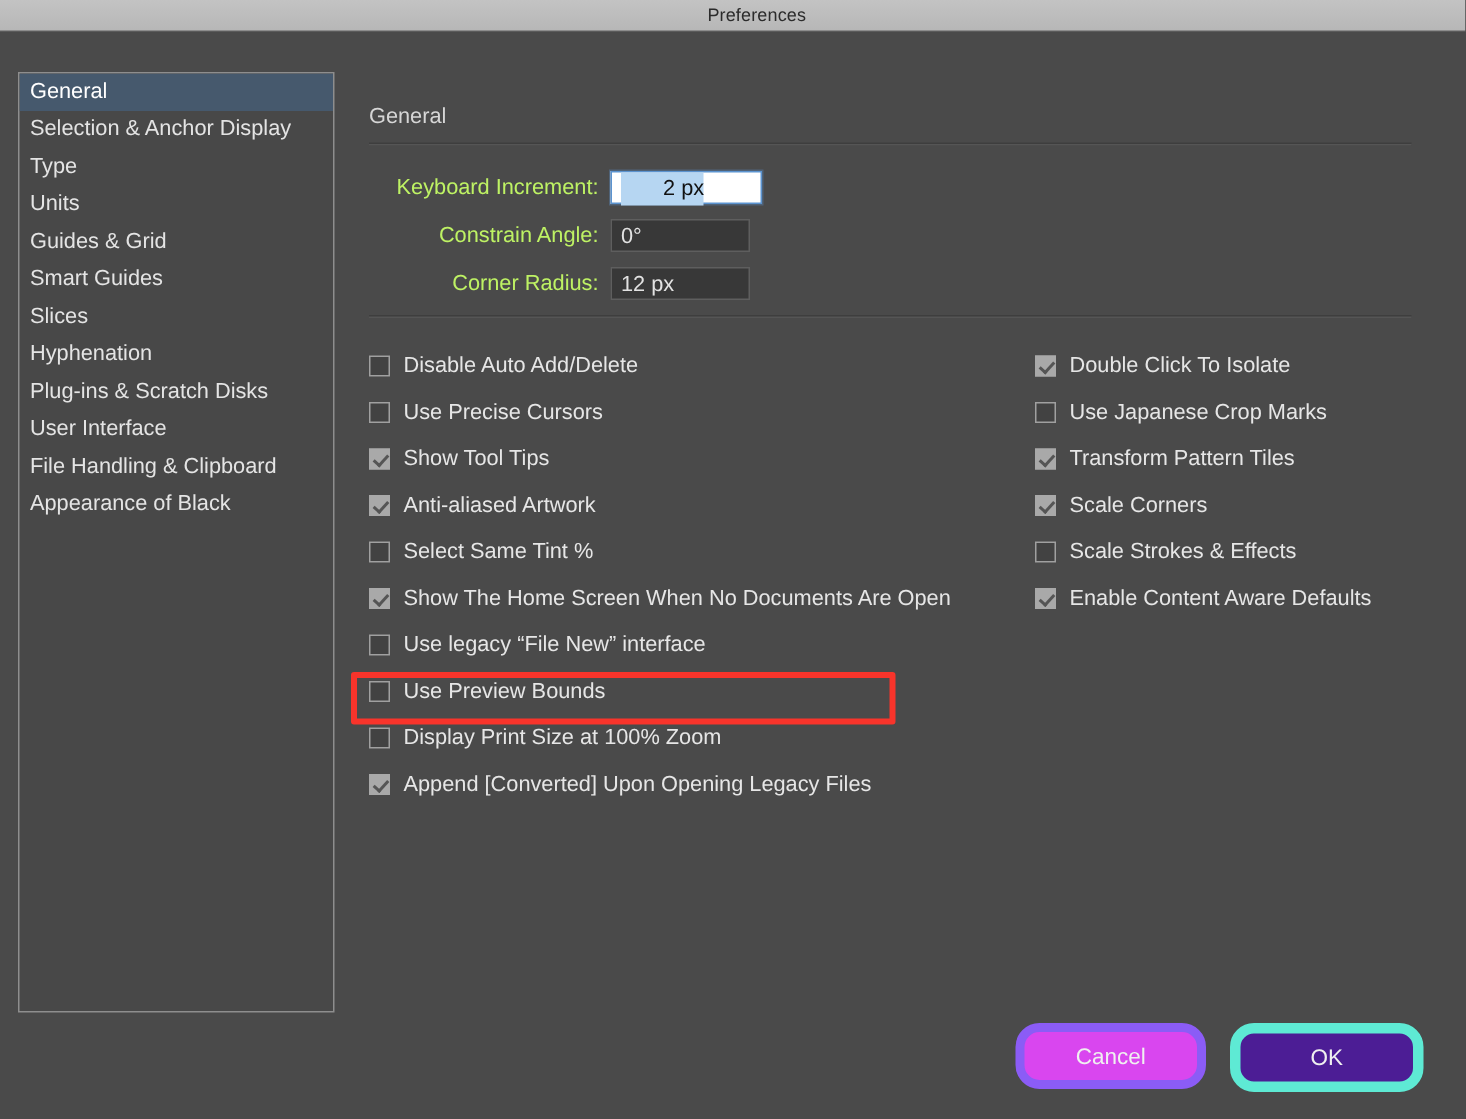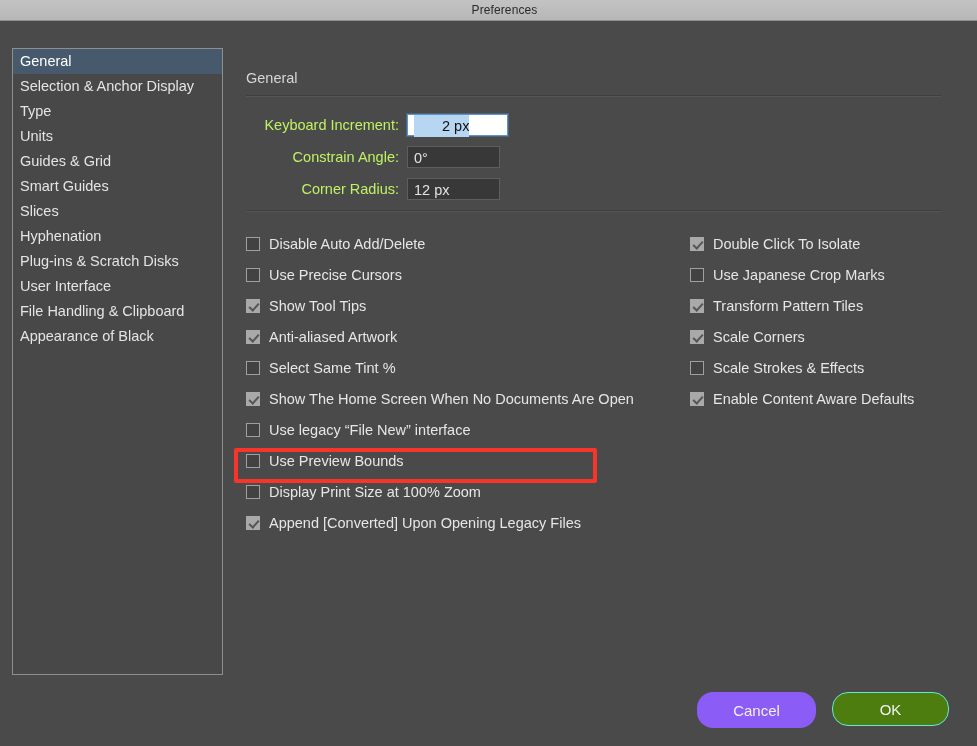--- a/index.html
+++ b/index.html
@@ -198,33 +198,33 @@
     position: absolute;
     right: 28px;
     bottom: 18px;
     display: flex;
     gap: 16px;
   }
   .btn-pill {
     width: 115px;
     height: 32px;
     border-radius: 16px;
-    border: 2px solid #8b5cf6;
-    background: #8b5cf6;
+    border: 6px solid #8b5cf6;
+    background: #d946ef;
     color: #f0f0f0;
     font-size: 15px;
     display: flex;
     align-items: center;
     justify-content: center;
     font-family: "Liberation Sans", sans-serif;
     cursor: default;
   }
   .btn-pill.primary {
-    border: 1px solid #5eead4;
-    background: #4d7c0f;
+    border: 7px solid #5eead4;
+    background: #4c1d95;
   }
 </style>
 </head>
 <body>
 
 <div class="titlebar">
   <span class="titlebar-text">Preferences</span>
 </div>
 
 <div class="dialog">

